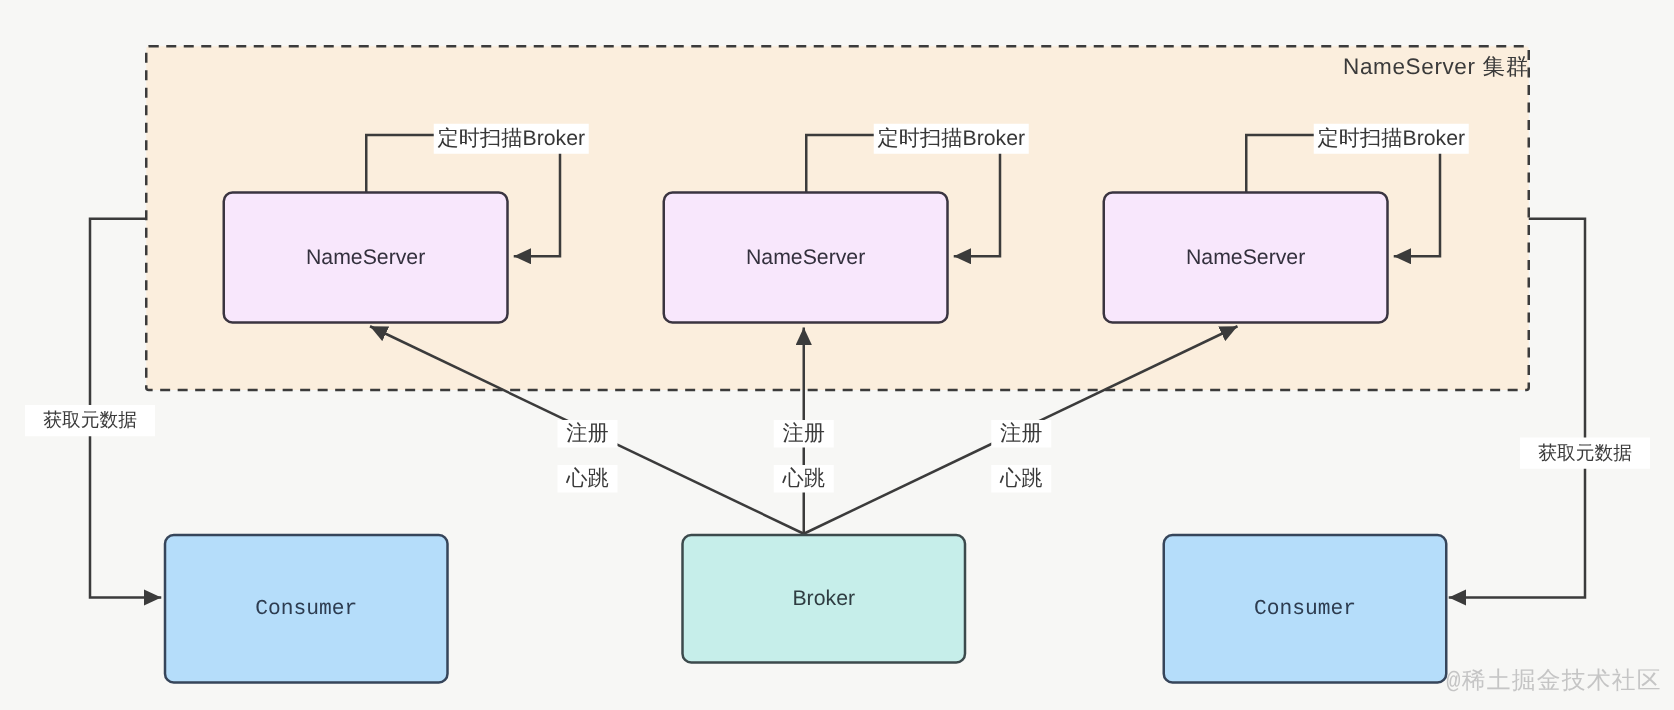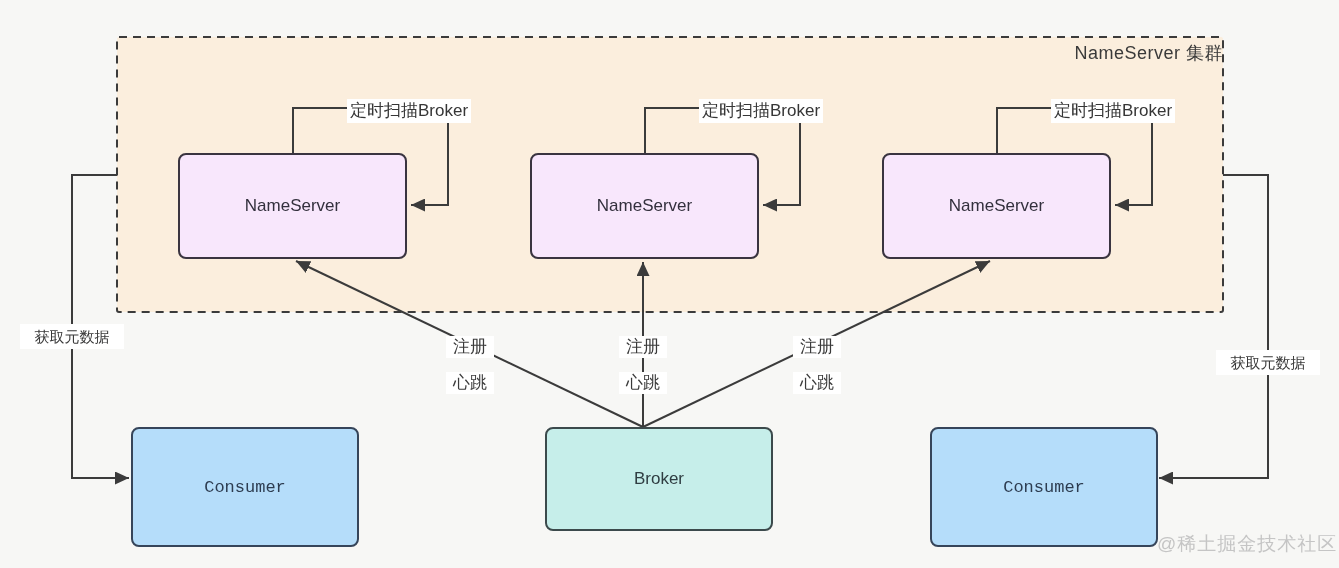--- a/index.html
+++ b/index.html
@@ -76,21 +76,21 @@
     display:block;line-height:22px;background:#ffffff;margin-top:14px;
   }
   .meta-label{
     position:absolute;width:104px;height:25px;line-height:25px;
     text-align:center;background:#ffffff;
     font-size:15px;color:#3a3a3a;white-space:nowrap;
   }
   .watermark{
     position:absolute;left:1157px;top:531px;
     font-size:19px;color:#c5c5c5;
-    letter-spacing:1px;white-space:nowrap;
+    letter-spacing:1px;white-space:nowrap;font-family:Liberation Mono, monospace;
   }
 </style>
 </head>
 <body>
 
 <div class="canvas">
 
   <svg class="layer" width="1339" height="568" viewBox="0 0 1339 568">
     <defs>
       <marker id="arrow" markerUnits="userSpaceOnUse" markerWidth="16" markerHeight="13" refX="14" refY="6.5" orient="auto">

